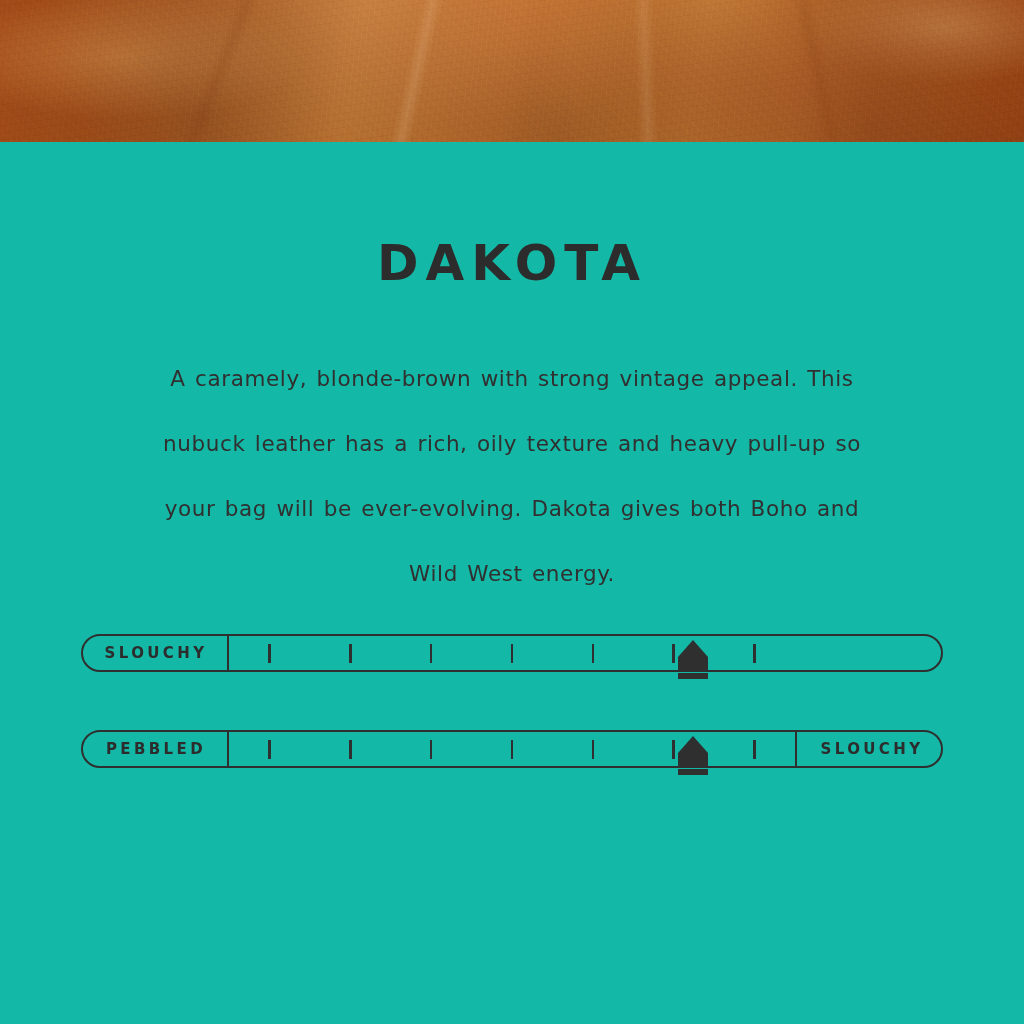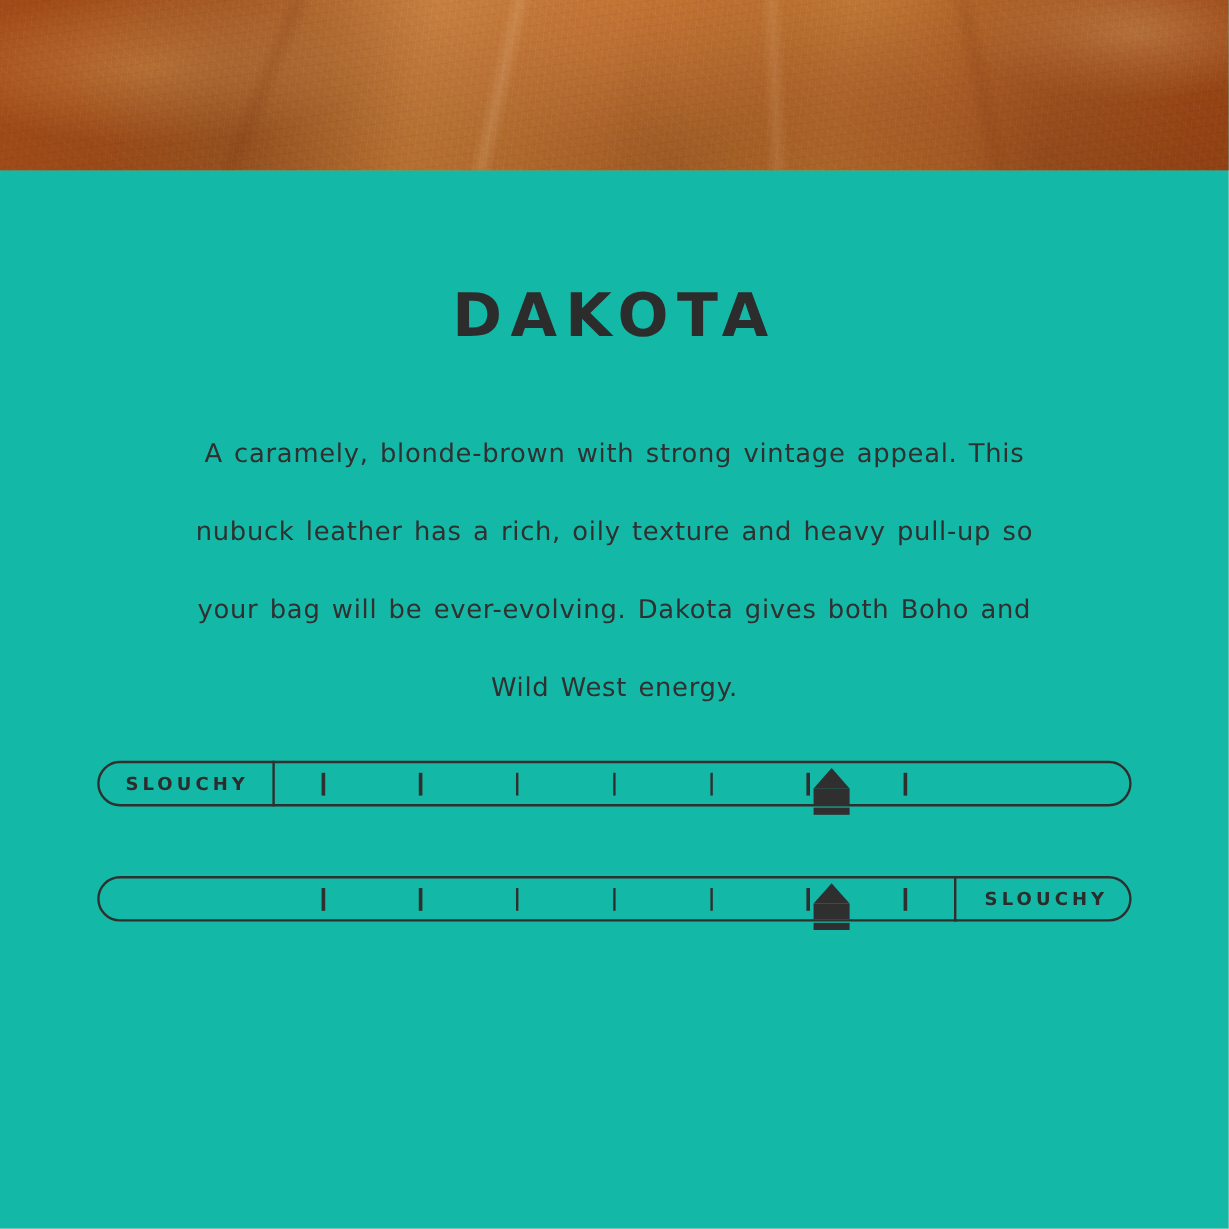--- a/index.html
+++ b/index.html
@@ -216,20 +216,21 @@
       </div>
       <div class="marker" id="marker-structure" style="left: 612.12px;">
         <div class="pin"></div>
         <div class="stem"></div>
         <div class="base"></div>
       </div>
     </div>
 
     <div class="slider-row">
       <div class="slider-track"></div>
+      <div class="slider-label left">PEBBLED</div>
       <div class="ticks">
         <span class="tick"></span>
         <span class="tick"></span>
         <span class="tick"></span>
         <span class="tick"></span>
         <span class="tick"></span>
         <span class="tick"></span>
         <span class="tick"></span>
       </div>
       <div class="slider-label right">SLOUCHY</div>

